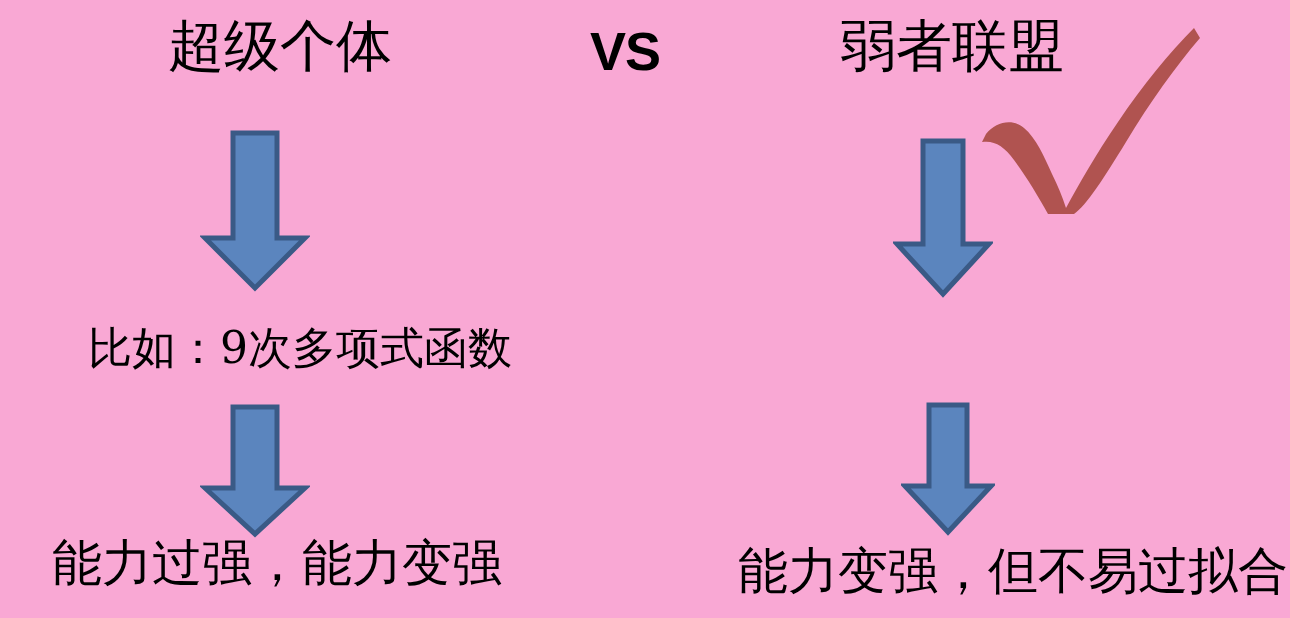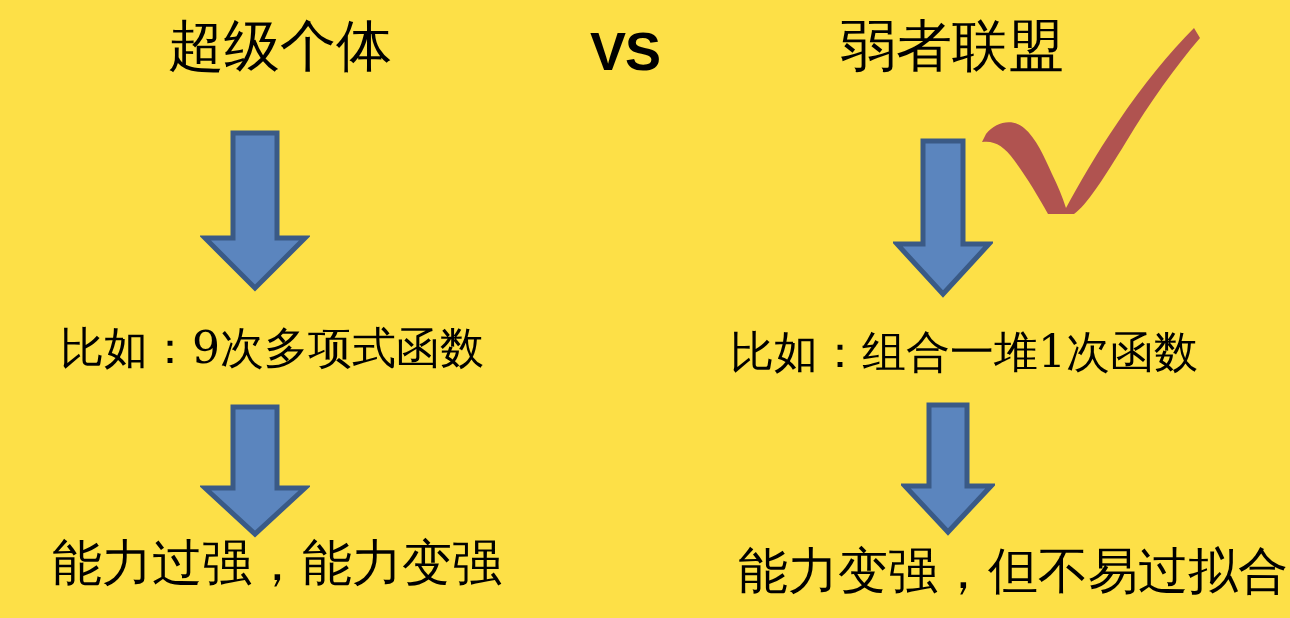--- a/index.html
+++ b/index.html
@@ -14,21 +14,21 @@
     overflow: hidden;
     font-family: "DejaVu Serif", "Liberation Serif", serif;
     color: #000000;
   }
 
   .slide {
     position: absolute;
     inset: 0;
     width: 1290px;
     height: 618px;
-    background: #fde047;
+    background: #f9a8d4;
   }
 
   
   .txt {
     position: absolute;
     white-space: nowrap;
     color: #000000;
     line-height: 1.0;
   }
 
@@ -43,20 +43,21 @@
     font-family: "Liberation Sans", "DejaVu Sans", sans-serif;
     font-size: 54px;
     font-weight: 700;
     letter-spacing: -1px;
   }
 
   .body-cn {
     font-family: "DejaVu Serif", "Liberation Serif", serif;
     font-size: 44px;
     font-weight: 400;
+    margin-left: 28px;
   }
 
   .body-cn-lg {
     font-family: "DejaVu Serif", "Liberation Serif", serif;
     font-size: 50px;
     font-weight: 400;
   }
 
   
   #title-left   { left: 168px; top: 18px; }
@@ -129,17 +130,16 @@
   </svg>
 
   <svg class="arrow" id="arrow-right-2" viewBox="0 0 94 134">
     <polygon points="28,3 66,3 66,84 90,84 47,130 4,84 28,84" fill="#5B85BE" stroke="#3A5A86" stroke-width="5" stroke-linejoin="miter"></polygon>
   </svg>
 
   <div class="txt body-cn" id="left-example">比如：9次多项式函数</div>
 
   <div class="txt body-cn-lg" id="left-result">能力过强，能力变强</div>
 
-  <div class="txt body-cn" id="right-example">比如：组合一堆1次函数</div>
 
   <div class="txt body-cn-lg" id="right-result">能力变强，但不易过拟合</div>
 
 </div>
 
 </body></html>

